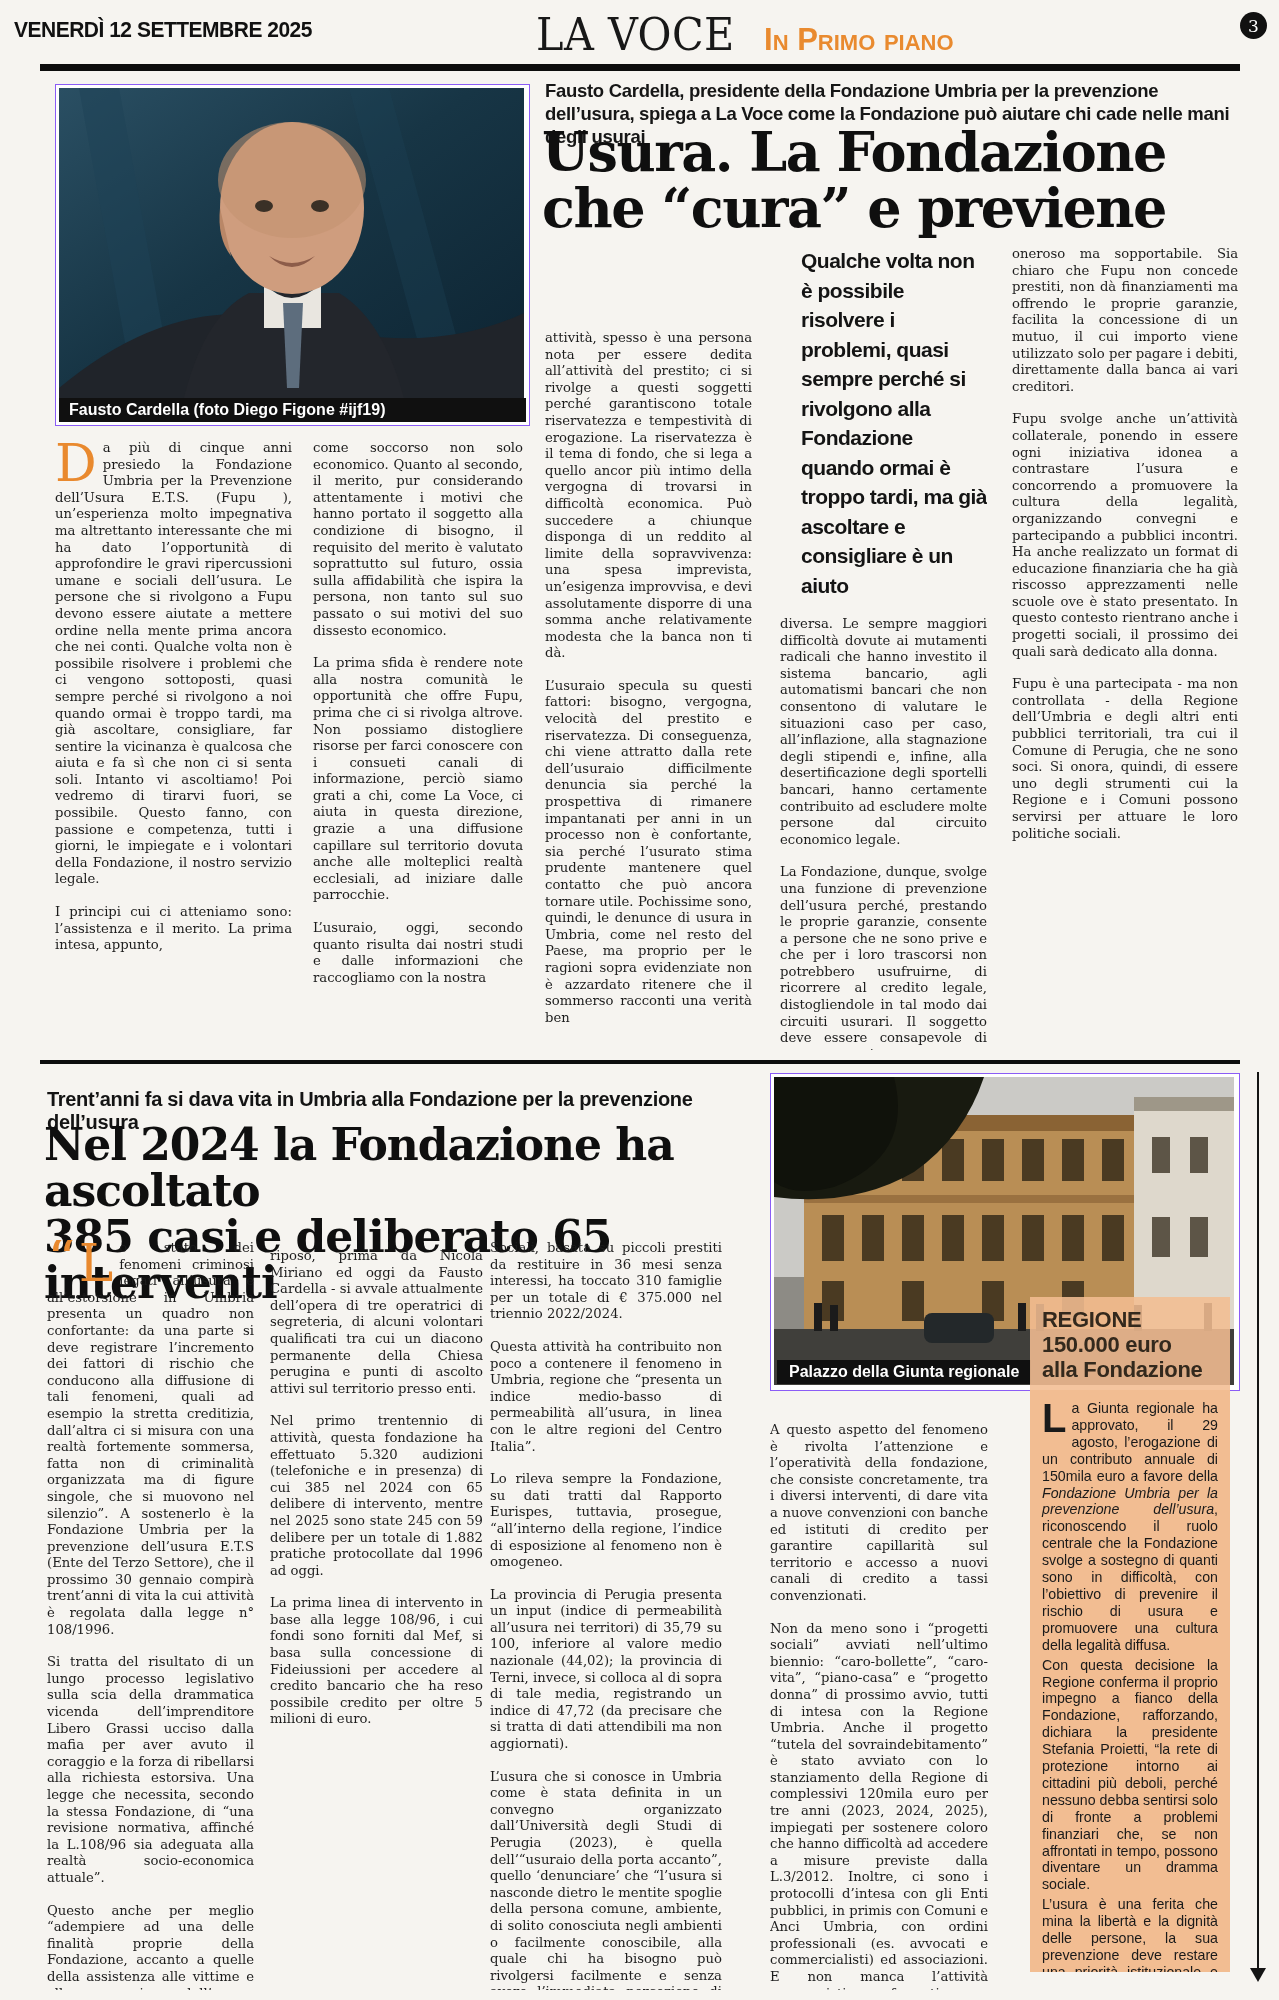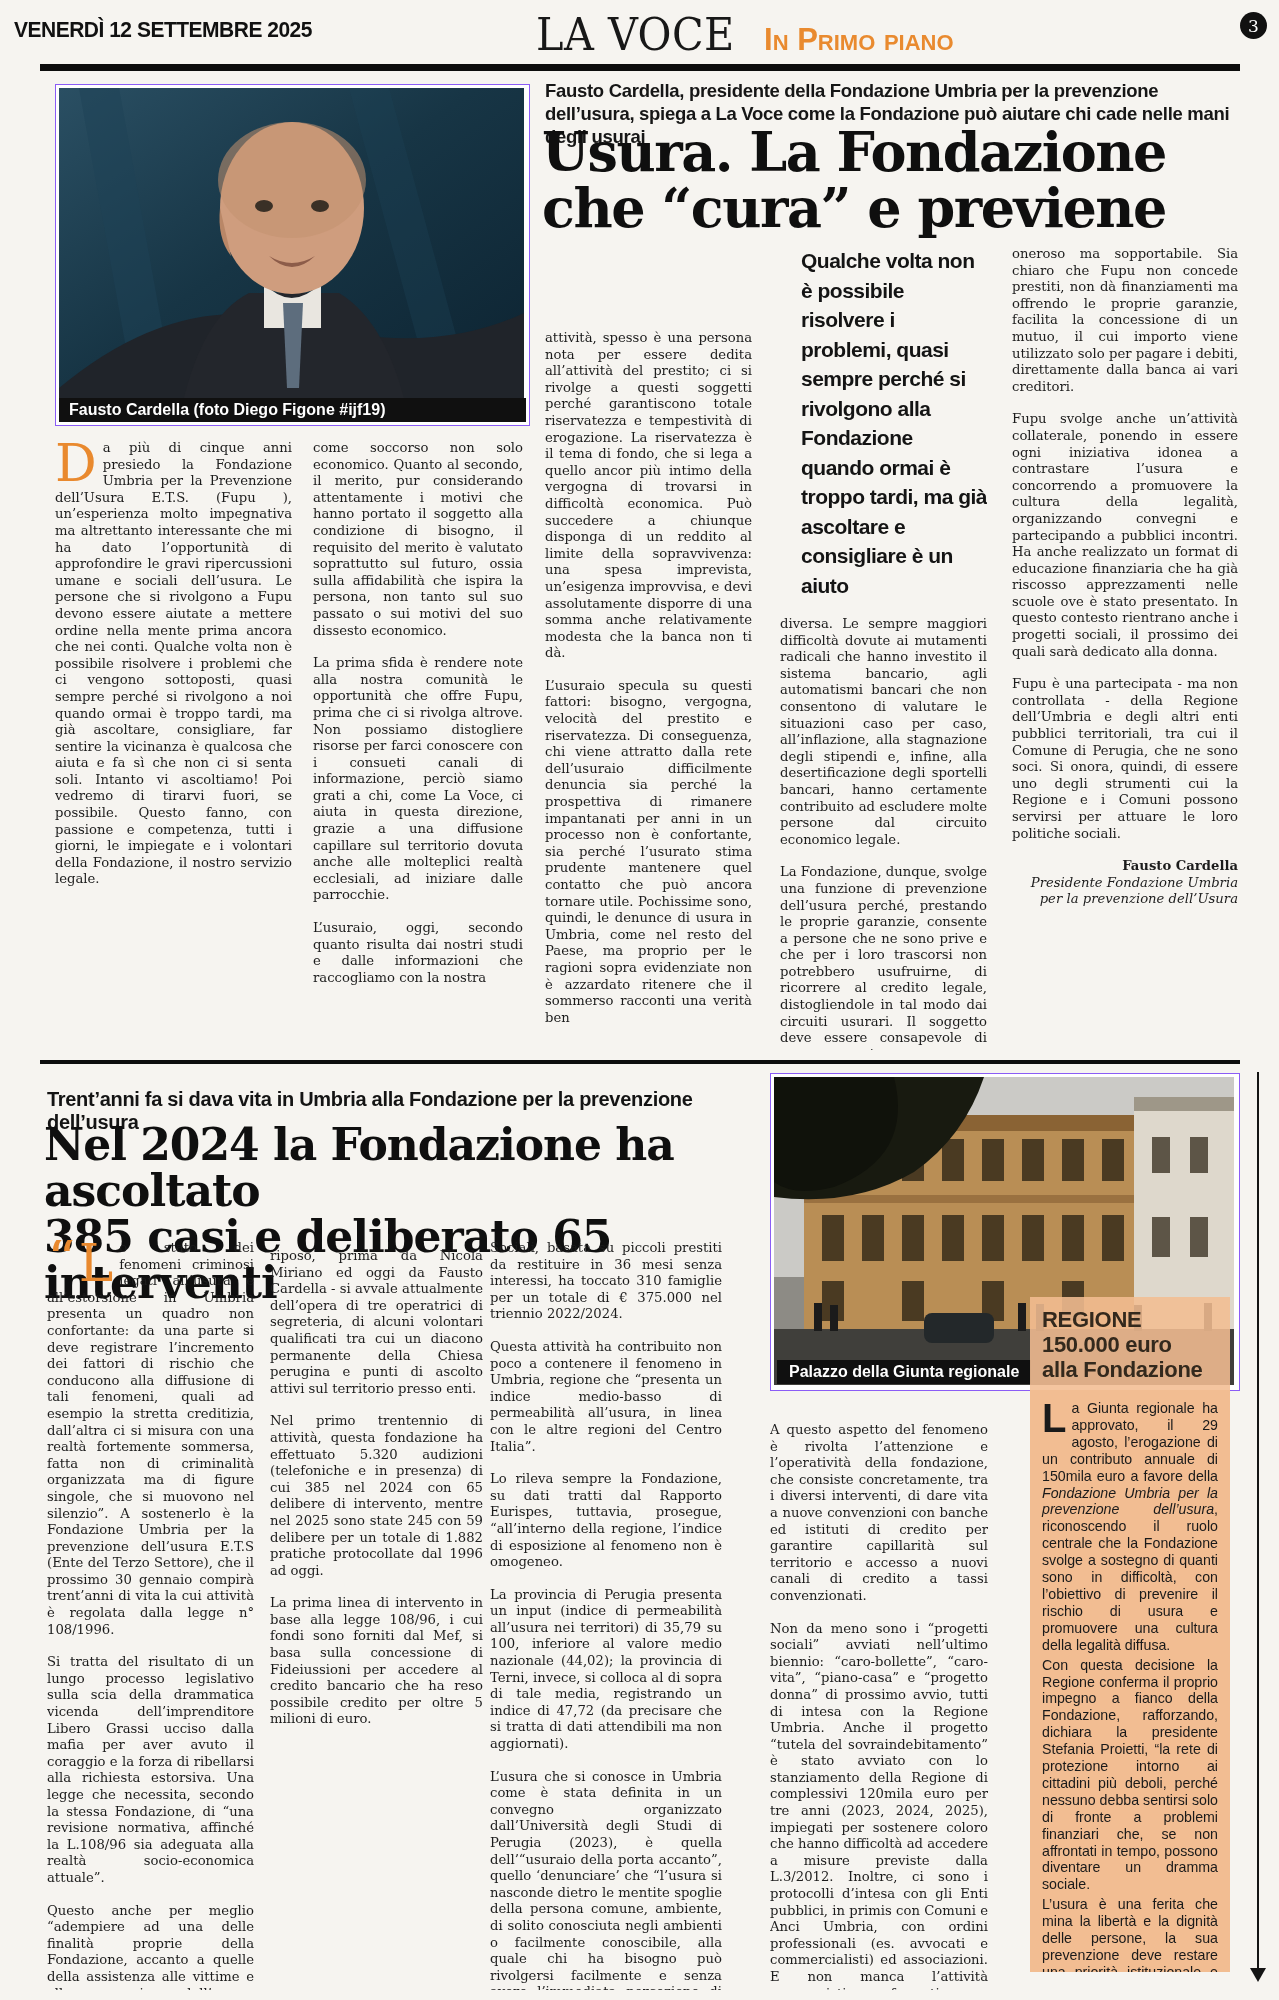--- a/index.html
+++ b/index.html
@@ -86,20 +86,21 @@
   </div>
 
   <div class="abs subhead">Fausto Cardella, presidente della Fondazione Umbria per la prevenzione dell’usura, spiega a La Voce come la Fondazione può aiutare chi cade nelle mani degli usurai</div>
   <div class="abs headline1">
     <div>Usura. La Fondazione</div>
     <div>che “cura” e previene</div>
   </div>
 
   <div class="abs col" style="left:55px;top:440px;width:237px;height:610px;">
     <p><span class="dropcap">D</span><span>a più di cinque anni presiedo la Fondazione Umbria per la Prevenzione dell’Usura E.T.S. (Fupu ), un’esperienza molto impegnativa ma altrettanto interessante che mi ha dato l’opportunità di approfondire le gravi ripercussioni umane e sociali dell’usura. Le persone che si rivolgono a Fupu devono essere aiutate a mettere ordine nella mente prima ancora che nei conti. Qualche volta non è possibile risolvere i problemi che ci vengono sottoposti, quasi sempre perché si rivolgono a noi quando ormai è troppo tardi, ma già ascoltare, consigliare, far sentire la vicinanza è qualcosa che aiuta e fa sì che non ci si senta soli. Intanto vi ascoltiamo! Poi vedremo di tirarvi fuori, se possibile. Questo fanno, con passione e competenza, tutti i giorni, le impiegate e i volontari della Fondazione, il nostro servizio legale.</span></p>
+    <p>I principi cui ci atteniamo sono: l’assistenza e il merito. La prima intesa, appunto,</p>
   </div>
 
   <div class="abs col" style="left:313px;top:440px;width:210px;height:610px;">
     <p>come soccorso non solo economico. Quanto al secondo, il merito, pur considerando attentamente i motivi che hanno portato il soggetto alla condizione di bisogno, il requisito del merito è valutato soprattutto sul futuro, ossia sulla affidabilità che ispira la persona, non tanto sul suo passato o sui motivi del suo dissesto economico.</p>
     <p>La prima sfida è rendere note alla nostra comunità le opportunità che offre Fupu, prima che ci si rivolga altrove. Non possiamo distogliere risorse per farci conoscere con i consueti canali di informazione, perciò siamo grati a chi, come La Voce, ci aiuta in questa direzione, grazie a una diffusione capillare sul territorio dovuta anche alle molteplici realtà ecclesiali, ad iniziare dalle parrocchie.</p>
     <p>L’usuraio, oggi, secondo quanto risulta dai nostri studi e dalle informazioni che raccogliamo con la nostra</p>
   </div>
 
   <div class="abs col" style="left:545px;top:330px;width:207px;height:720px;">
     <p>attività, spesso è una persona nota per essere dedita all’attività del prestito; ci si rivolge a questi soggetti perché garantiscono totale riservatezza e tempestività di erogazione. La riservatezza è il tema di fondo, che si lega a quello ancor più intimo della vergogna di trovarsi in difficoltà economica. Può succedere a chiunque disponga di un reddito al limite della sopravvivenza: una spesa imprevista, un’esigenza improvvisa, e devi assolutamente disporre di una somma anche relativamente modesta che la banca non ti dà.</p>
@@ -109,25 +110,20 @@
   <div class="abs col" style="left:780px;top:246px;width:207px;height:804px;">
     <p class="bold-intro">Qualche volta non è possibile risolvere i problemi, quasi sempre perché si rivolgono alla Fondazione quando ormai è troppo tardi, ma già ascoltare e consigliare è un aiuto</p>
     <p>diversa. Le sempre maggiori difficoltà dovute ai mutamenti radicali che hanno investito il sistema bancario, agli automatismi bancari che non consentono di valutare le situazioni caso per caso, all’inflazione, alla stagnazione degli stipendi e, infine, alla desertificazione degli sportelli bancari, hanno certamente contribuito ad escludere molte persone dal circuito economico legale.</p>
     <p>La Fondazione, dunque, svolge una funzione di prevenzione dell’usura perché, prestando le proprie garanzie, consente a persone che ne sono prive e che per i loro trascorsi non potrebbero usufruirne, di ricorrere al credito legale, distogliendole in tal modo dai circuiti usurari. Il soggetto deve essere consapevole di assumere un impegno,</p>
   </div>
 
   <div class="abs col" style="left:1012px;top:246px;width:226px;height:804px;">
     <p>oneroso ma sopportabile. Sia chiaro che Fupu non concede prestiti, non dà finanziamenti ma offrendo le proprie garanzie, facilita la concessione di un mutuo, il cui importo viene utilizzato solo per pagare i debiti, direttamente dalla banca ai vari creditori.</p>
     <p>Fupu svolge anche un’attività collaterale, ponendo in essere ogni iniziativa idonea a contrastare l’usura e concorrendo a promuovere la cultura della legalità, organizzando convegni e partecipando a pubblici incontri. Ha anche realizzato un format di educazione finanziaria che ha già riscosso apprezzamenti nelle scuole ove è stato presentato. In questo contesto rientrano anche i progetti sociali, il prossimo dei quali sarà dedicato alla donna.</p>
     <p>Fupu è una partecipata - ma non controllata - della Regione dell’Umbria e degli altri enti pubblici territoriali, tra cui il Comune di Perugia, che ne sono soci. Si onora, quindi, di essere uno degli strumenti cui la Regione e i Comuni possono servirsi per attuare le loro politiche sociali.</p>
-    <div class="sig">
-      <div class="name">Fausto Cardella</div>
-      <div class="role">Presidente Fondazione Umbria</div>
-      <div class="role">per la prevenzione dell’Usura</div>
-    </div>
   </div>
 
   <div class="abs divider-rule"></div>
 
   <div class="abs kicker">Trent’anni fa si dava vita in Umbria alla Fondazione per la prevenzione dell’usura</div>
   <div class="abs headline2">
     <div>Nel 2024 la Fondazione ha ascoltato</div>
     <div>385 casi e deliberato 65 interventi</div>
   </div>
 

